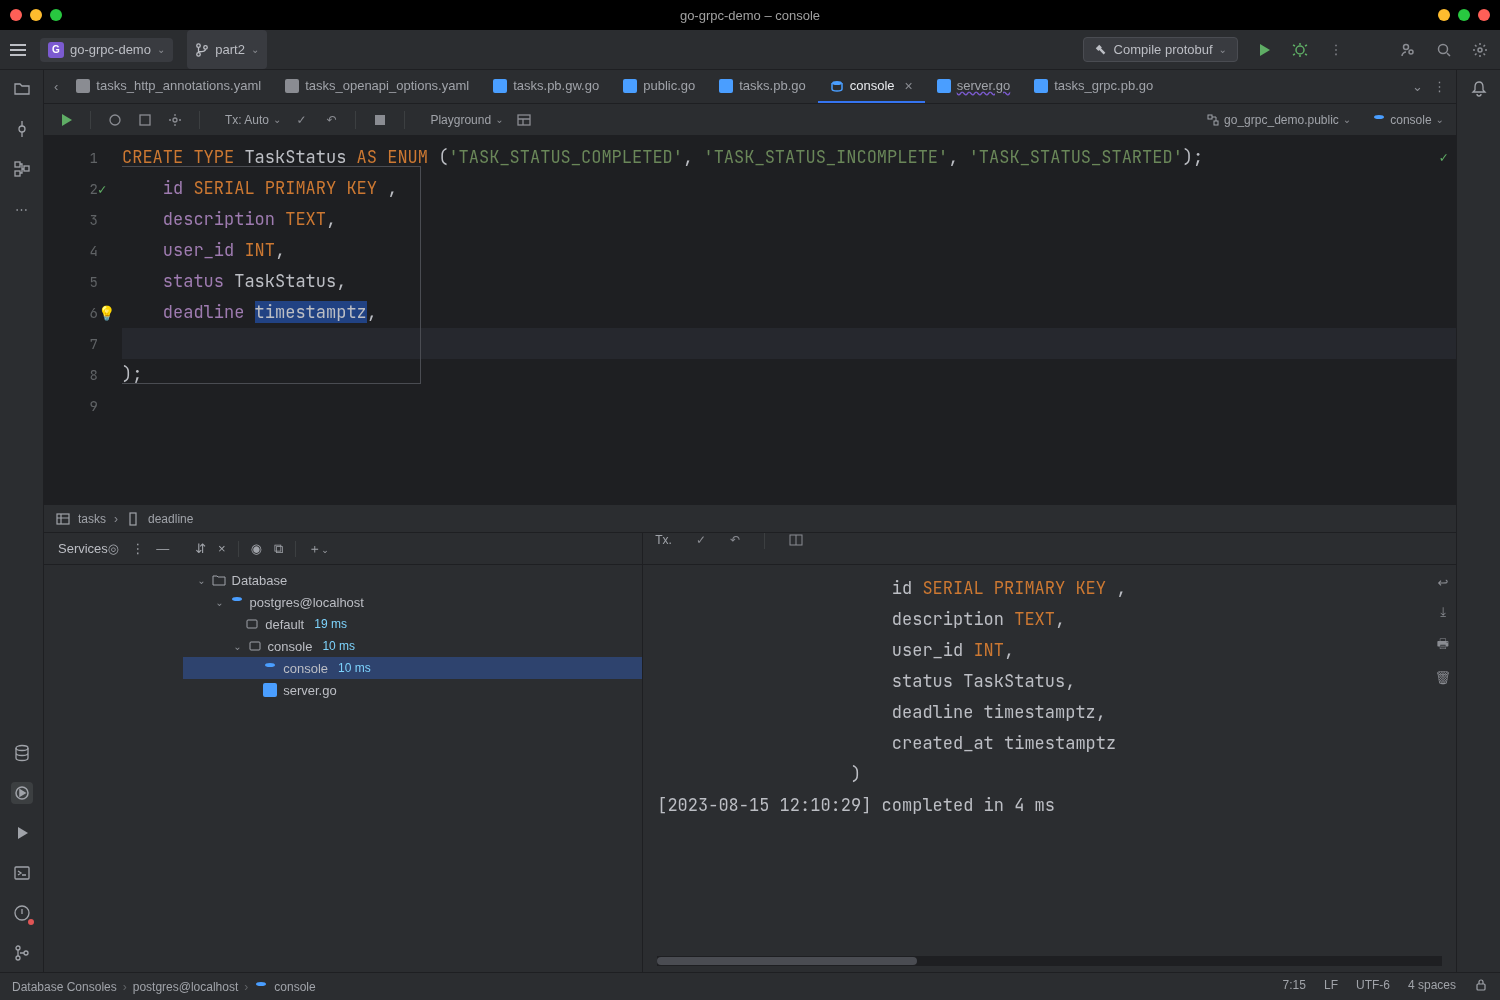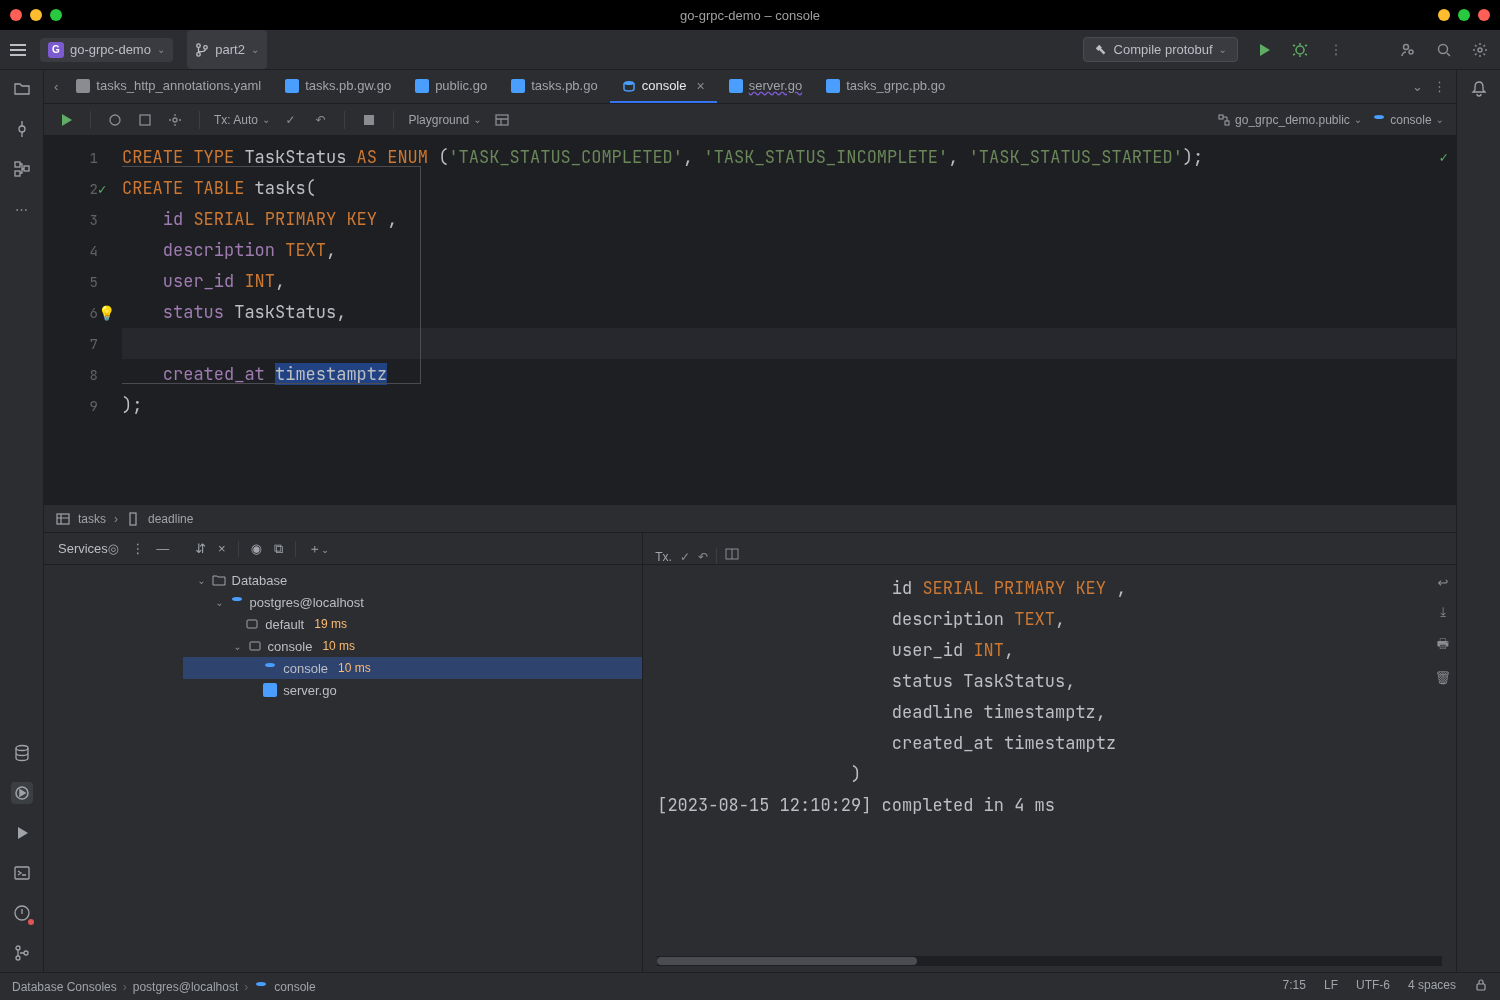--- a/index.html
+++ b/index.html
@@ -46,21 +46,21 @@
 .tab.active{color:#e8eaed;border-bottom:2px solid #3574f0;}
 .tab .fi{width:14px;height:14px;}
 .tab .close{margin-left:4px;font-size:14px;color:#8a8c92;}
 .tab-actions{margin-left:auto;display:flex;align-items:center;gap:10px;padding:0 10px;color:#8a8c92;}
 .fi-yaml{background:#8a8c92;border-radius:2px;}
 
 
 .edbar{height:32px;display:flex;align-items:center;gap:10px;padding:0 12px;border-bottom:1px solid #1e1f22;font-size:12px;color:#a0a3a9;}
 .edbar .sep{width:1px;height:18px;background:#3c3f41;margin:0 4px;}
 .edbar-right{margin-left:auto;display:flex;align-items:center;gap:10px;}
-.pill{display:flex;align-items:center;gap:4px;}
+.pill{display:flex;align-items:center;gap:4px;margin-left:11px;}
 .stop-sq{width:10px;height:10px;background:#8a8c92;}
 
 
 .editor{flex:1;display:flex;overflow:hidden;position:relative;min-height:0;}
 .gutter{width:78px;background:#1e1f22;padding-top:6px;position:relative;}
 .ln{height:31px;display:flex;align-items:center;justify-content:flex-end;padding-right:24px;color:#606366;font-size:14px;}
 .ln .mark{position:absolute;left:54px;}
 .code{flex:1;background:#1e1f22;padding-top:6px;font-size:17px;line-height:31px;position:relative;overflow:hidden;color:#bcbec4;}
 .code .line{height:31px;white-space:pre;}
 .code .box{position:absolute;border:1px solid #4a4c52;pointer-events:none;}
@@ -75,23 +75,23 @@
 
 .services{height:440px;border-top:1px solid #1e1f22;display:flex;flex-direction:row;}
 .svc-hdr{height:32px;display:flex;align-items:center;padding:0 14px;border-bottom:1px solid #1e1f22;font-size:13px;}
 .svc-hdr-right{margin-left:auto;display:flex;gap:12px;color:#a0a3a9;}
 .svc-body{flex:1;display:flex;min-height:0;}
 .svc-left{width:460px;border-right:1px solid #1e1f22;display:flex;flex-direction:column;}
 .svc-lbar{height:32px;display:flex;align-items:center;gap:12px;padding:0 12px;border-bottom:1px solid #1e1f22;color:#a0a3a9;}
 .tree{flex:1;overflow:auto;font-size:13px;padding-top:4px;}
 .tree-row{height:22px;display:flex;align-items:center;gap:6px;padding-left:14px;}
 .tree-row.sel{background:#2e436e;}
-.tree-row .tms{color:#fdba74;font-size:12px;margin-left:4px;}
+.tree-row .tms{color:#7dd3fc;font-size:12px;margin-left:4px;}
 .svc-right{flex:1;display:flex;flex-direction:column;min-width:0;}
-.svc-rbar{height:32px;display:flex;align-items:flex-end;gap:8px;padding:0 12px;border-bottom:1px solid #1e1f22;color:#a0a3a9;font-size:12px;}
+.svc-rbar{height:32px;display:flex;align-items:flex-start;gap:24px;padding:0 12px;border-bottom:1px solid #1e1f22;color:#a0a3a9;font-size:12px;}
 .output{flex:1;padding:8px 14px;font-size:17px;line-height:31px;overflow:auto;}
 .output .oline{white-space:pre;}
 .prompt{color:#808080;font-style:italic;}
 .hscroll{height:10px;background:#1e1f22;margin:0 14px 6px 14px;position:relative;}
 .hscroll-thumb{position:absolute;left:0;width:260px;height:8px;top:1px;background:#4a4c52;border-radius:4px;}
 .svc-rrail{width:26px;display:flex;flex-direction:column;gap:14px;padding:10px 0;align-items:center;}
 
 
 .status{height:28px;background:#2b2d30;border-top:1px solid #1e1f22;display:flex;align-items:center;padding:0 12px;font-size:12px;color:#a0a3a9;}
 .status-right{margin-left:auto;display:flex;gap:18px;}
@@ -250,20 +250,24 @@
       </div>
   </div>
 
   <div class="main">
 
     <div class="tabbar">
       <div class="dim" style="display:flex;align-items:center;padding-right:6px">‹</div>
       <div class="tab">
           <span class="fi fi-yaml"></span>
           <span>tasks_http_annotations.yaml</span>
+        </div>
+      <div class="tab">
+          <span class="fi fi-yaml"></span>
+          <span>tasks_openapi_options.yaml</span>
         </div>
       <div class="tab">
           <svg class="svg-ico" viewBox="0 0 14 14">
             <rect width="14" height="14" rx="2" fill="#4a9eff"></rect>
           </svg>
           <span>tasks.pb.gw.go</span>
         </div>
       <div class="tab">
           <svg class="svg-ico" viewBox="0 0 14 14">
             <rect width="14" height="14" rx="2" fill="#4a9eff"></rect>
@@ -377,21 +381,20 @@
         <div class="ln">6<span class="mark" style="color:#f2c55c">💡</span></div>
         <div class="ln">7</div>
         <div class="ln">8</div>
         <div class="ln">9</div>
       </div>
       <div class="code">
         <div class="hl-line" style="top:192px;"></div>
         <div class="box" style="left:-1px;top:30px;width:300px;height:218px;"></div>
         <div class="checkmark-top">✓</div>
         <div class="line"><span class="kw">CREATE TYPE </span><span>TaskStatus </span><span class="kw">AS ENUM </span><span>(</span><span class="str">'TASK_STATUS_COMPLETED'</span>, <span class="str">'TASK_STATUS_INCOMPLETE'</span>, <span class="str">'TASK_STATUS_STARTED'</span><span>);</span></div>
-        <div class="line"><span class="kw">CREATE TABLE </span><span>tasks</span><span>(</span></div>
         <div class="line"><span class="col">    id </span><span class="kw">SERIAL PRIMARY KEY </span><span>,</span></div>
         <div class="line"><span class="col">    description </span><span class="kw">TEXT</span><span>,</span></div>
         <div class="line"><span class="col">    user_id </span><span class="kw">INT</span><span>,</span></div>
         <div class="line"><span class="col">    status </span><span>TaskStatus</span><span>,</span></div>
         <div class="line"><span class="col">    deadline </span><span class="sel">t</span><span class="sel">imestamptz</span><span>,</span></div>
         <div class="line"><span class="col">    created_at </span><span class="sel">timestamptz</span></div>
         <div class="line"><span>);</span></div>
       </div>
     </div>
 

